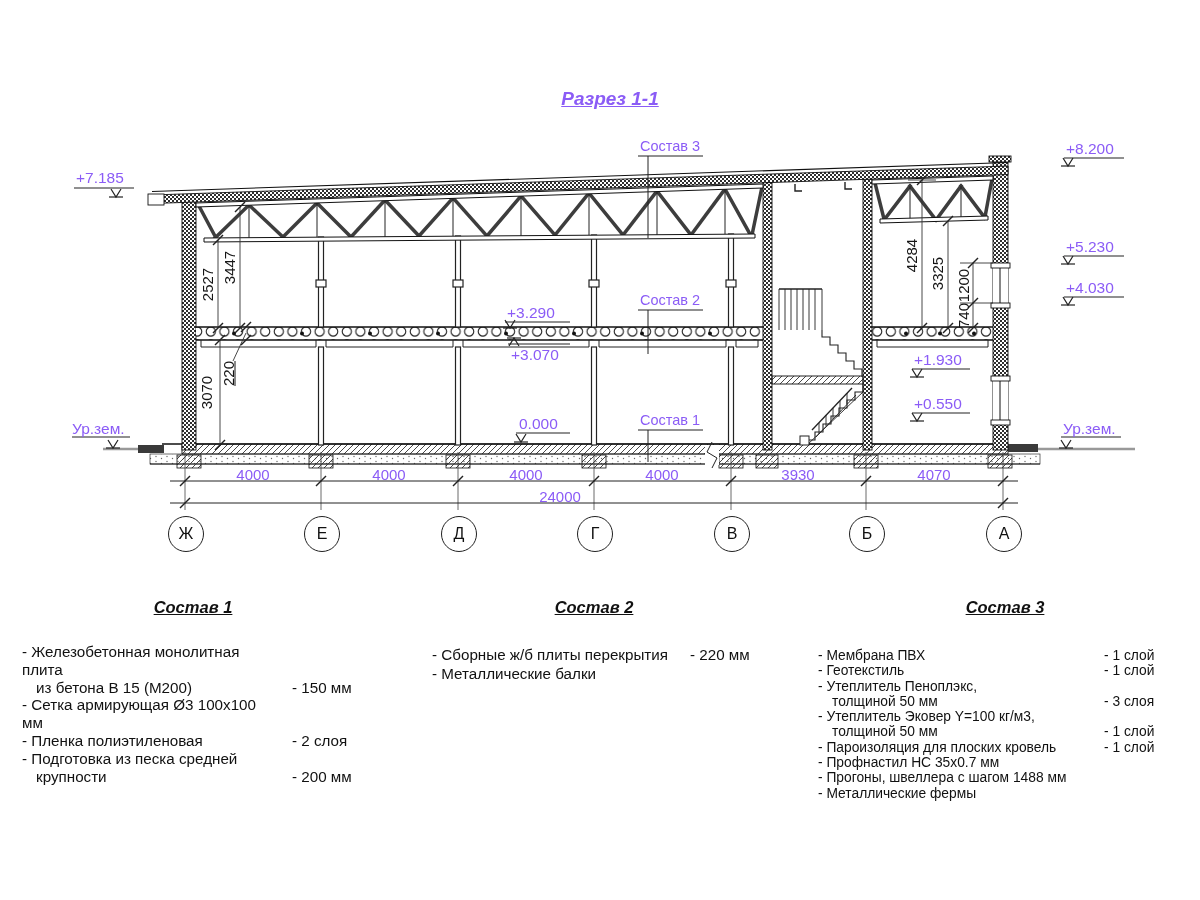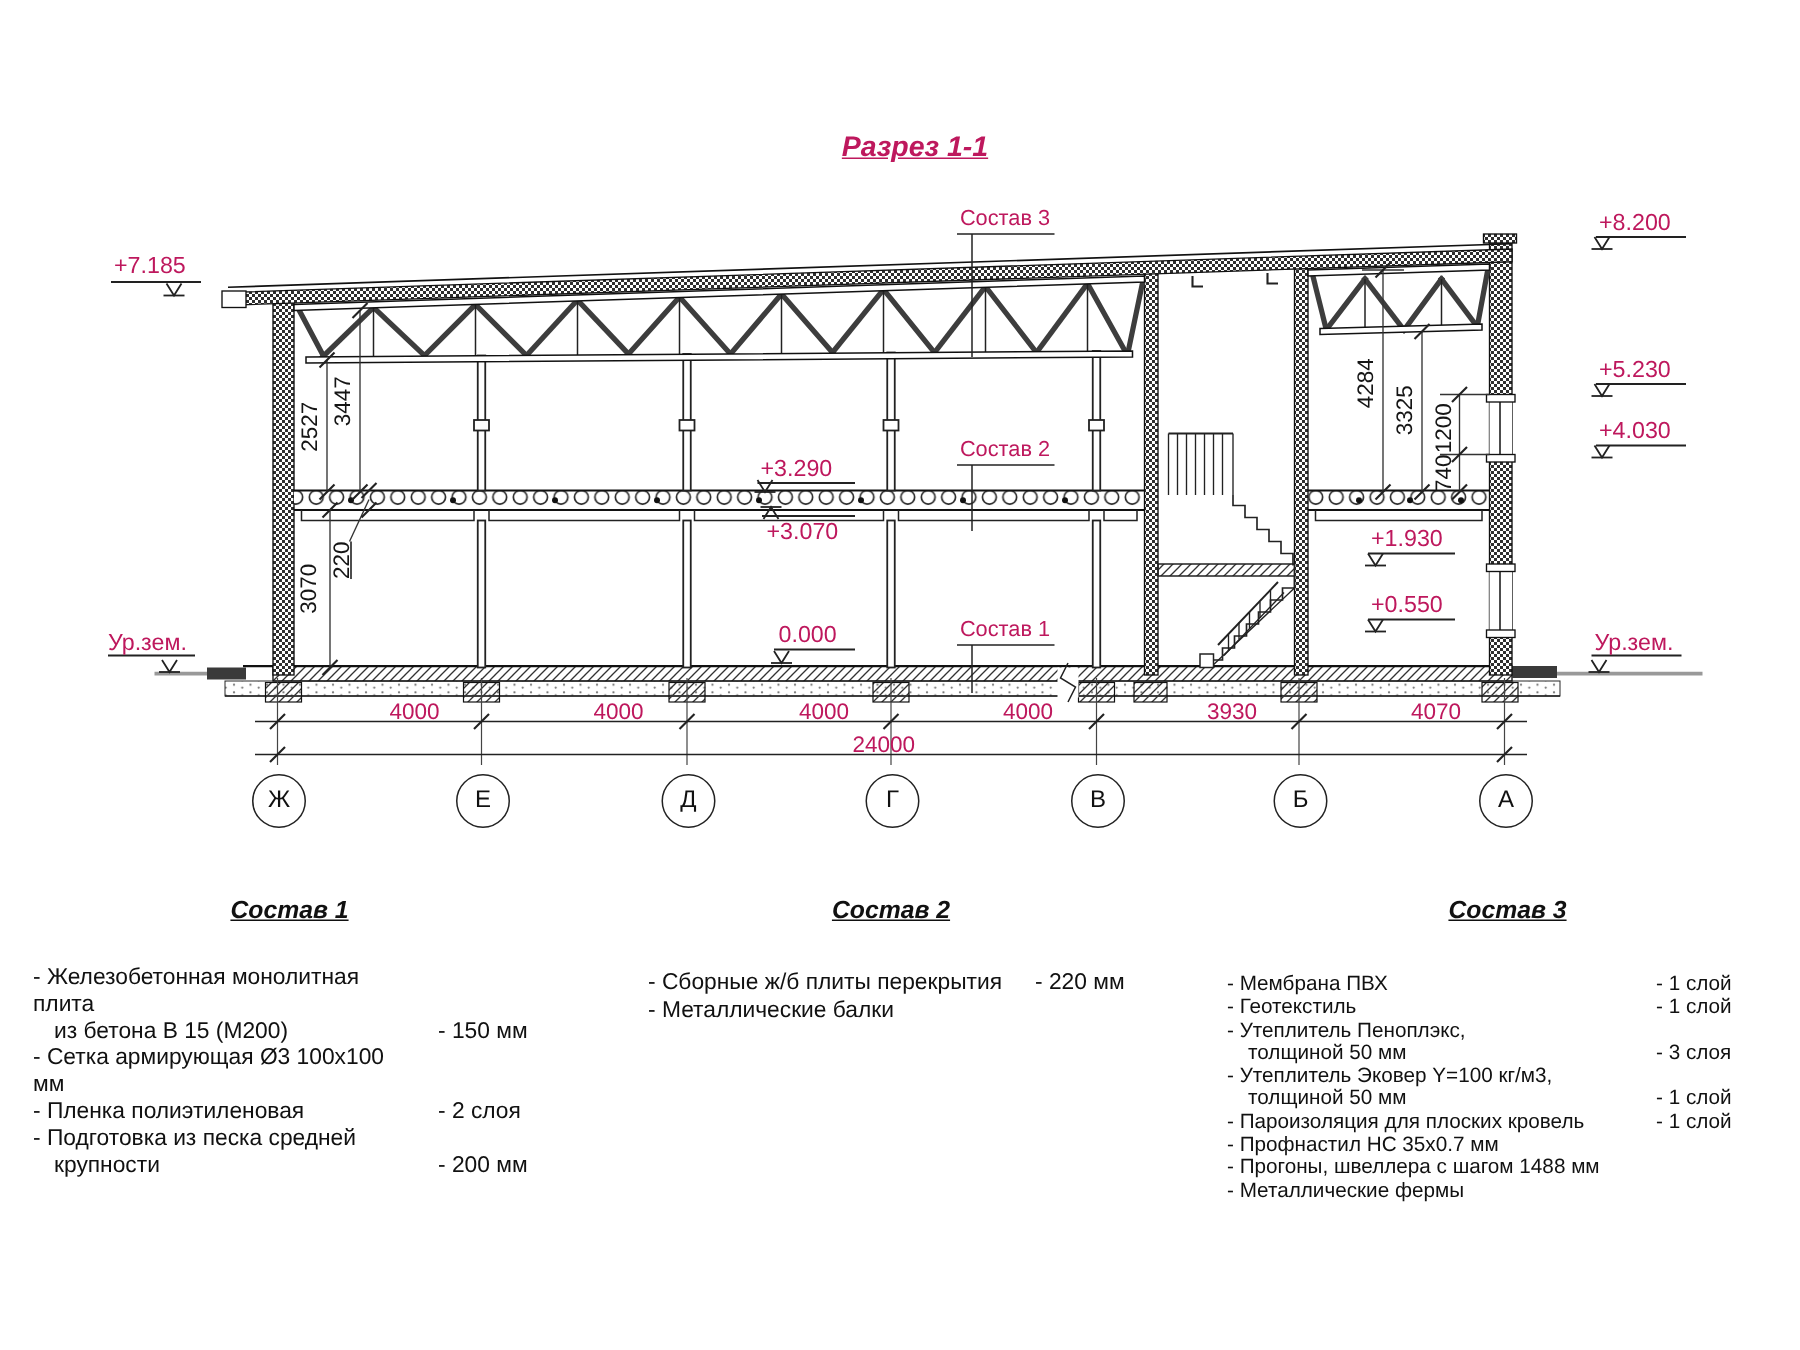--- a/index.html
+++ b/index.html
@@ -1,22 +1,22 @@
 <!DOCTYPE html>
 <html><head>
 <meta charset="utf-8">
 <style>
   html,body{margin:0;padding:0;background:#fff;}
   #stage{position:relative;width:1200px;height:900px;background:#fff;overflow:hidden;
          font-family:"Liberation Sans",sans-serif;color:#111;}
   #draw{position:absolute;left:0;top:0;}
-  .t{position:absolute;white-space:nowrap;color:#be185d;}
+  .t{position:absolute;white-space:nowrap;color:#8b5cf6;}
   .title{font-size:19px;font-style:italic;font-weight:bold;text-decoration:underline;text-align:center;}
   .lvl{font-size:15.5px;}
-  .dim{font-size:15px;text-align:right;}
+  .dim{font-size:15px;text-align:center;}
   .callout{font-size:14.5px;text-align:center;}
   .vdim{position:absolute;font-size:15px;text-align:center;transform:rotate(-90deg);white-space:nowrap;color:#151515;}
   .u{text-decoration:underline;}
   .axis{position:absolute;width:34px;height:34px;border:1.5px solid #222;border-radius:50%;
         background:#fff;text-align:center;line-height:33px;font-size:16px;top:516px;}
   .ltitle{position:absolute;font-size:16.5px;font-weight:bold;font-style:italic;
           text-decoration:underline;text-align:center;width:130px;}
   .leg{position:absolute;}
   .lrow{display:flex;gap:12px;}
   .lt{flex:1;}

